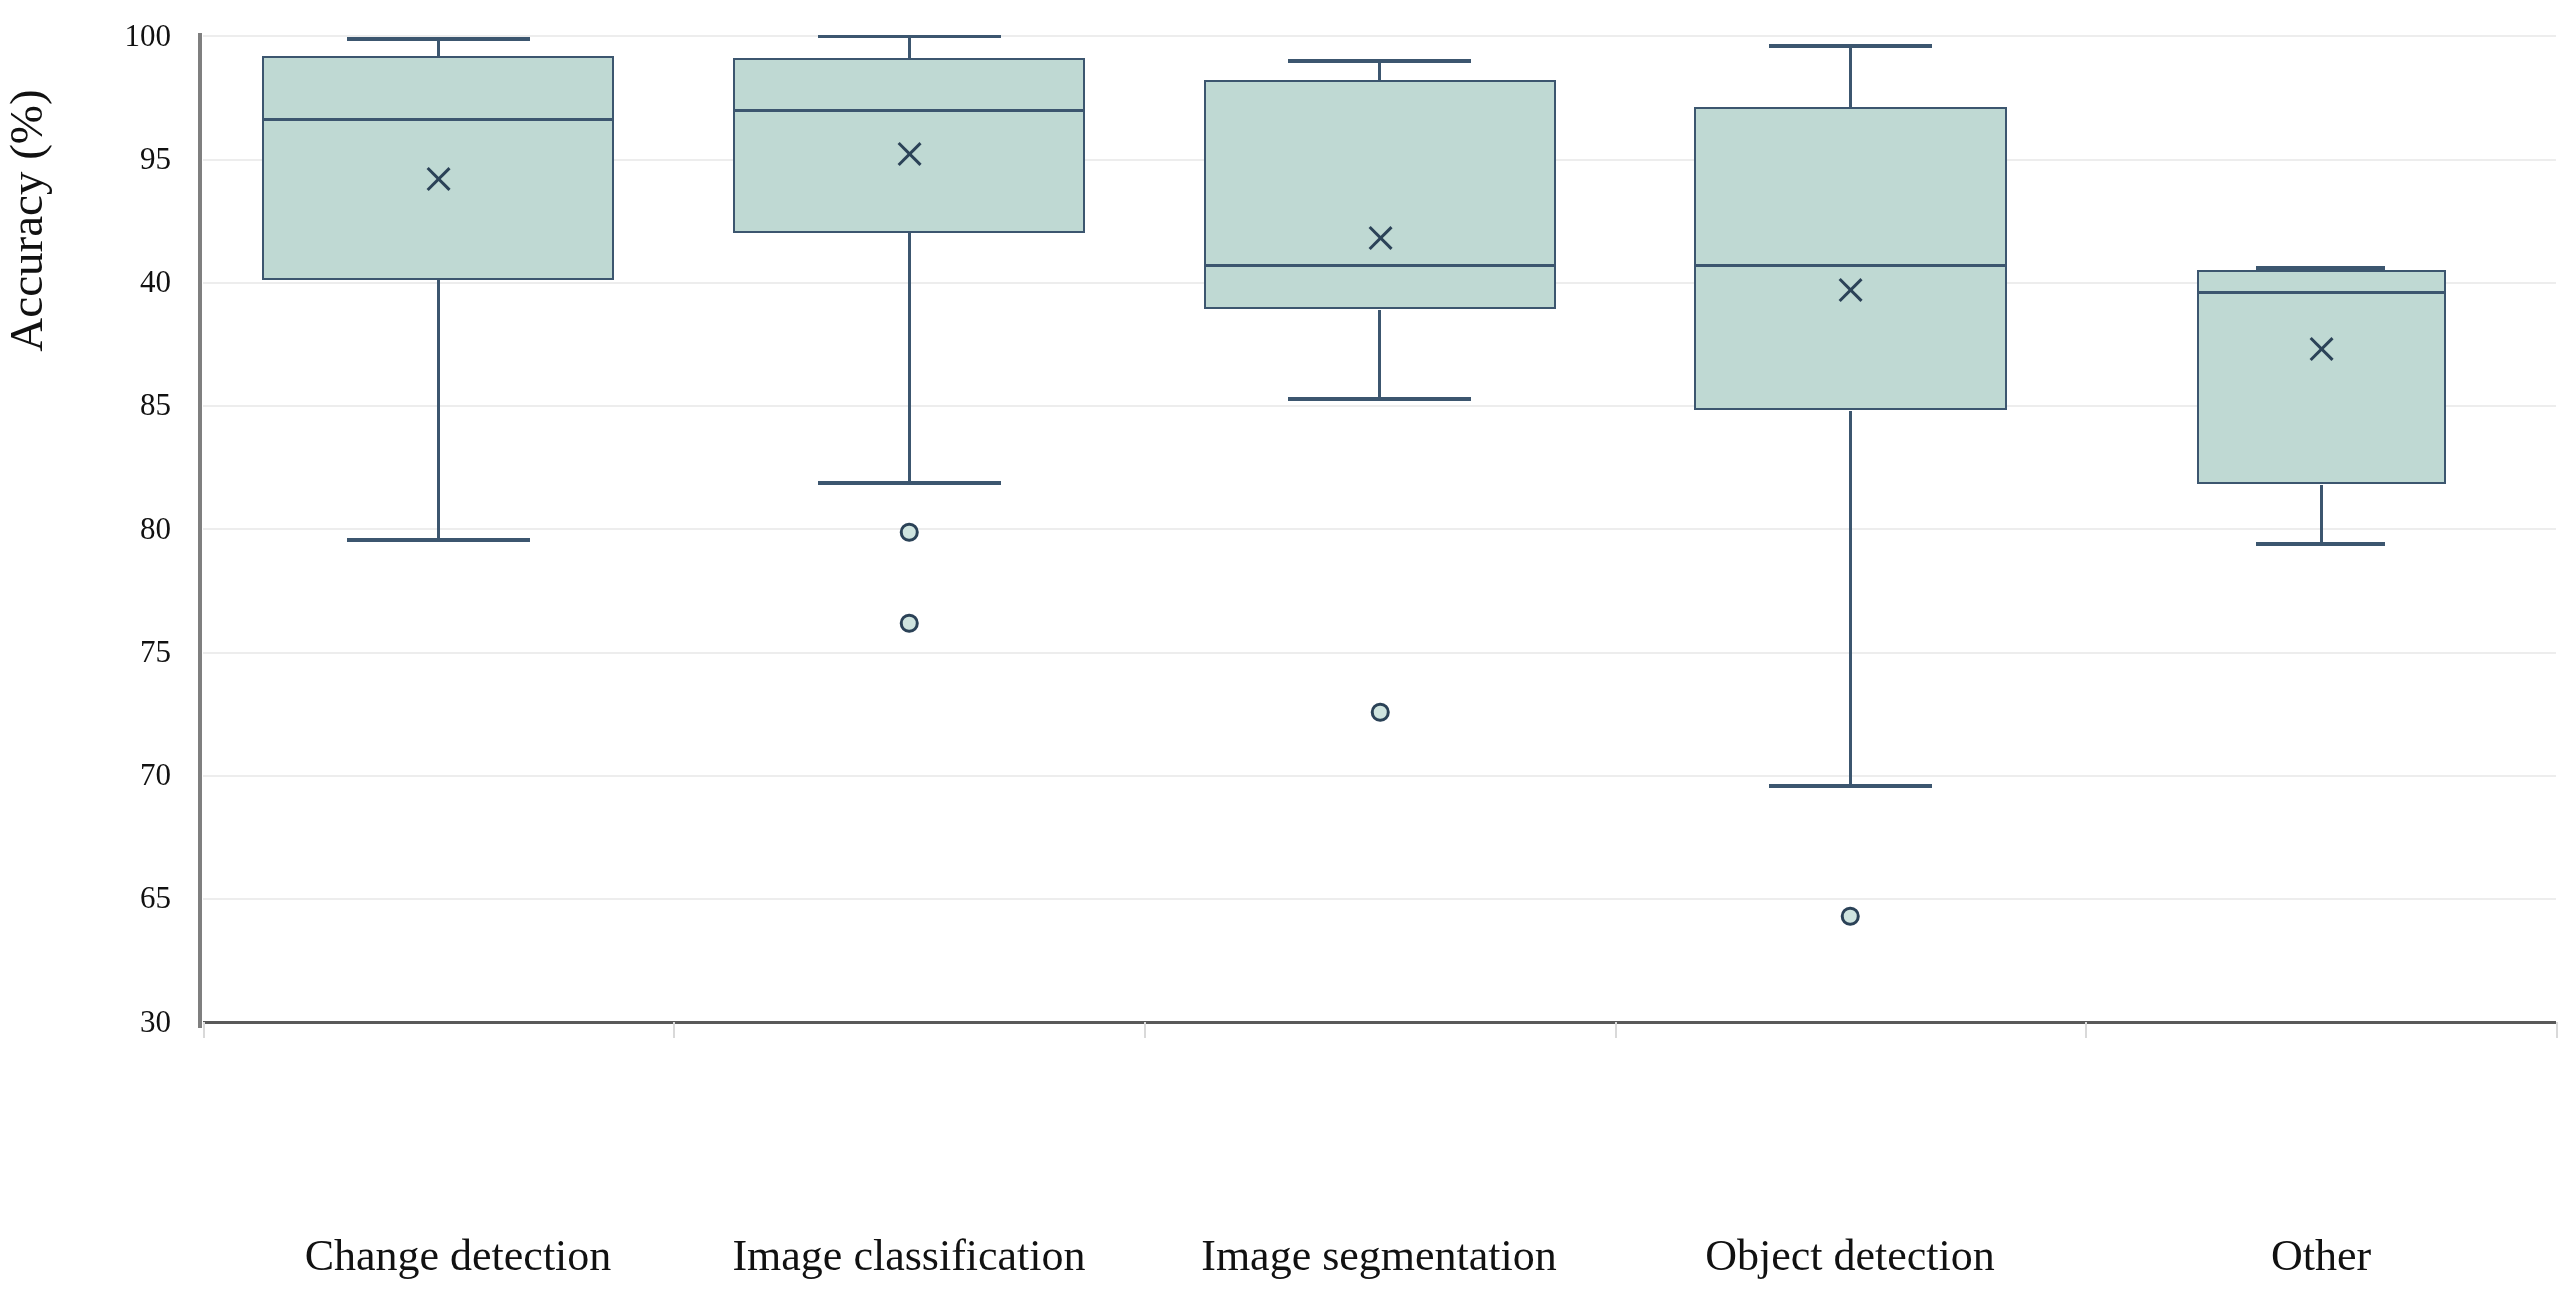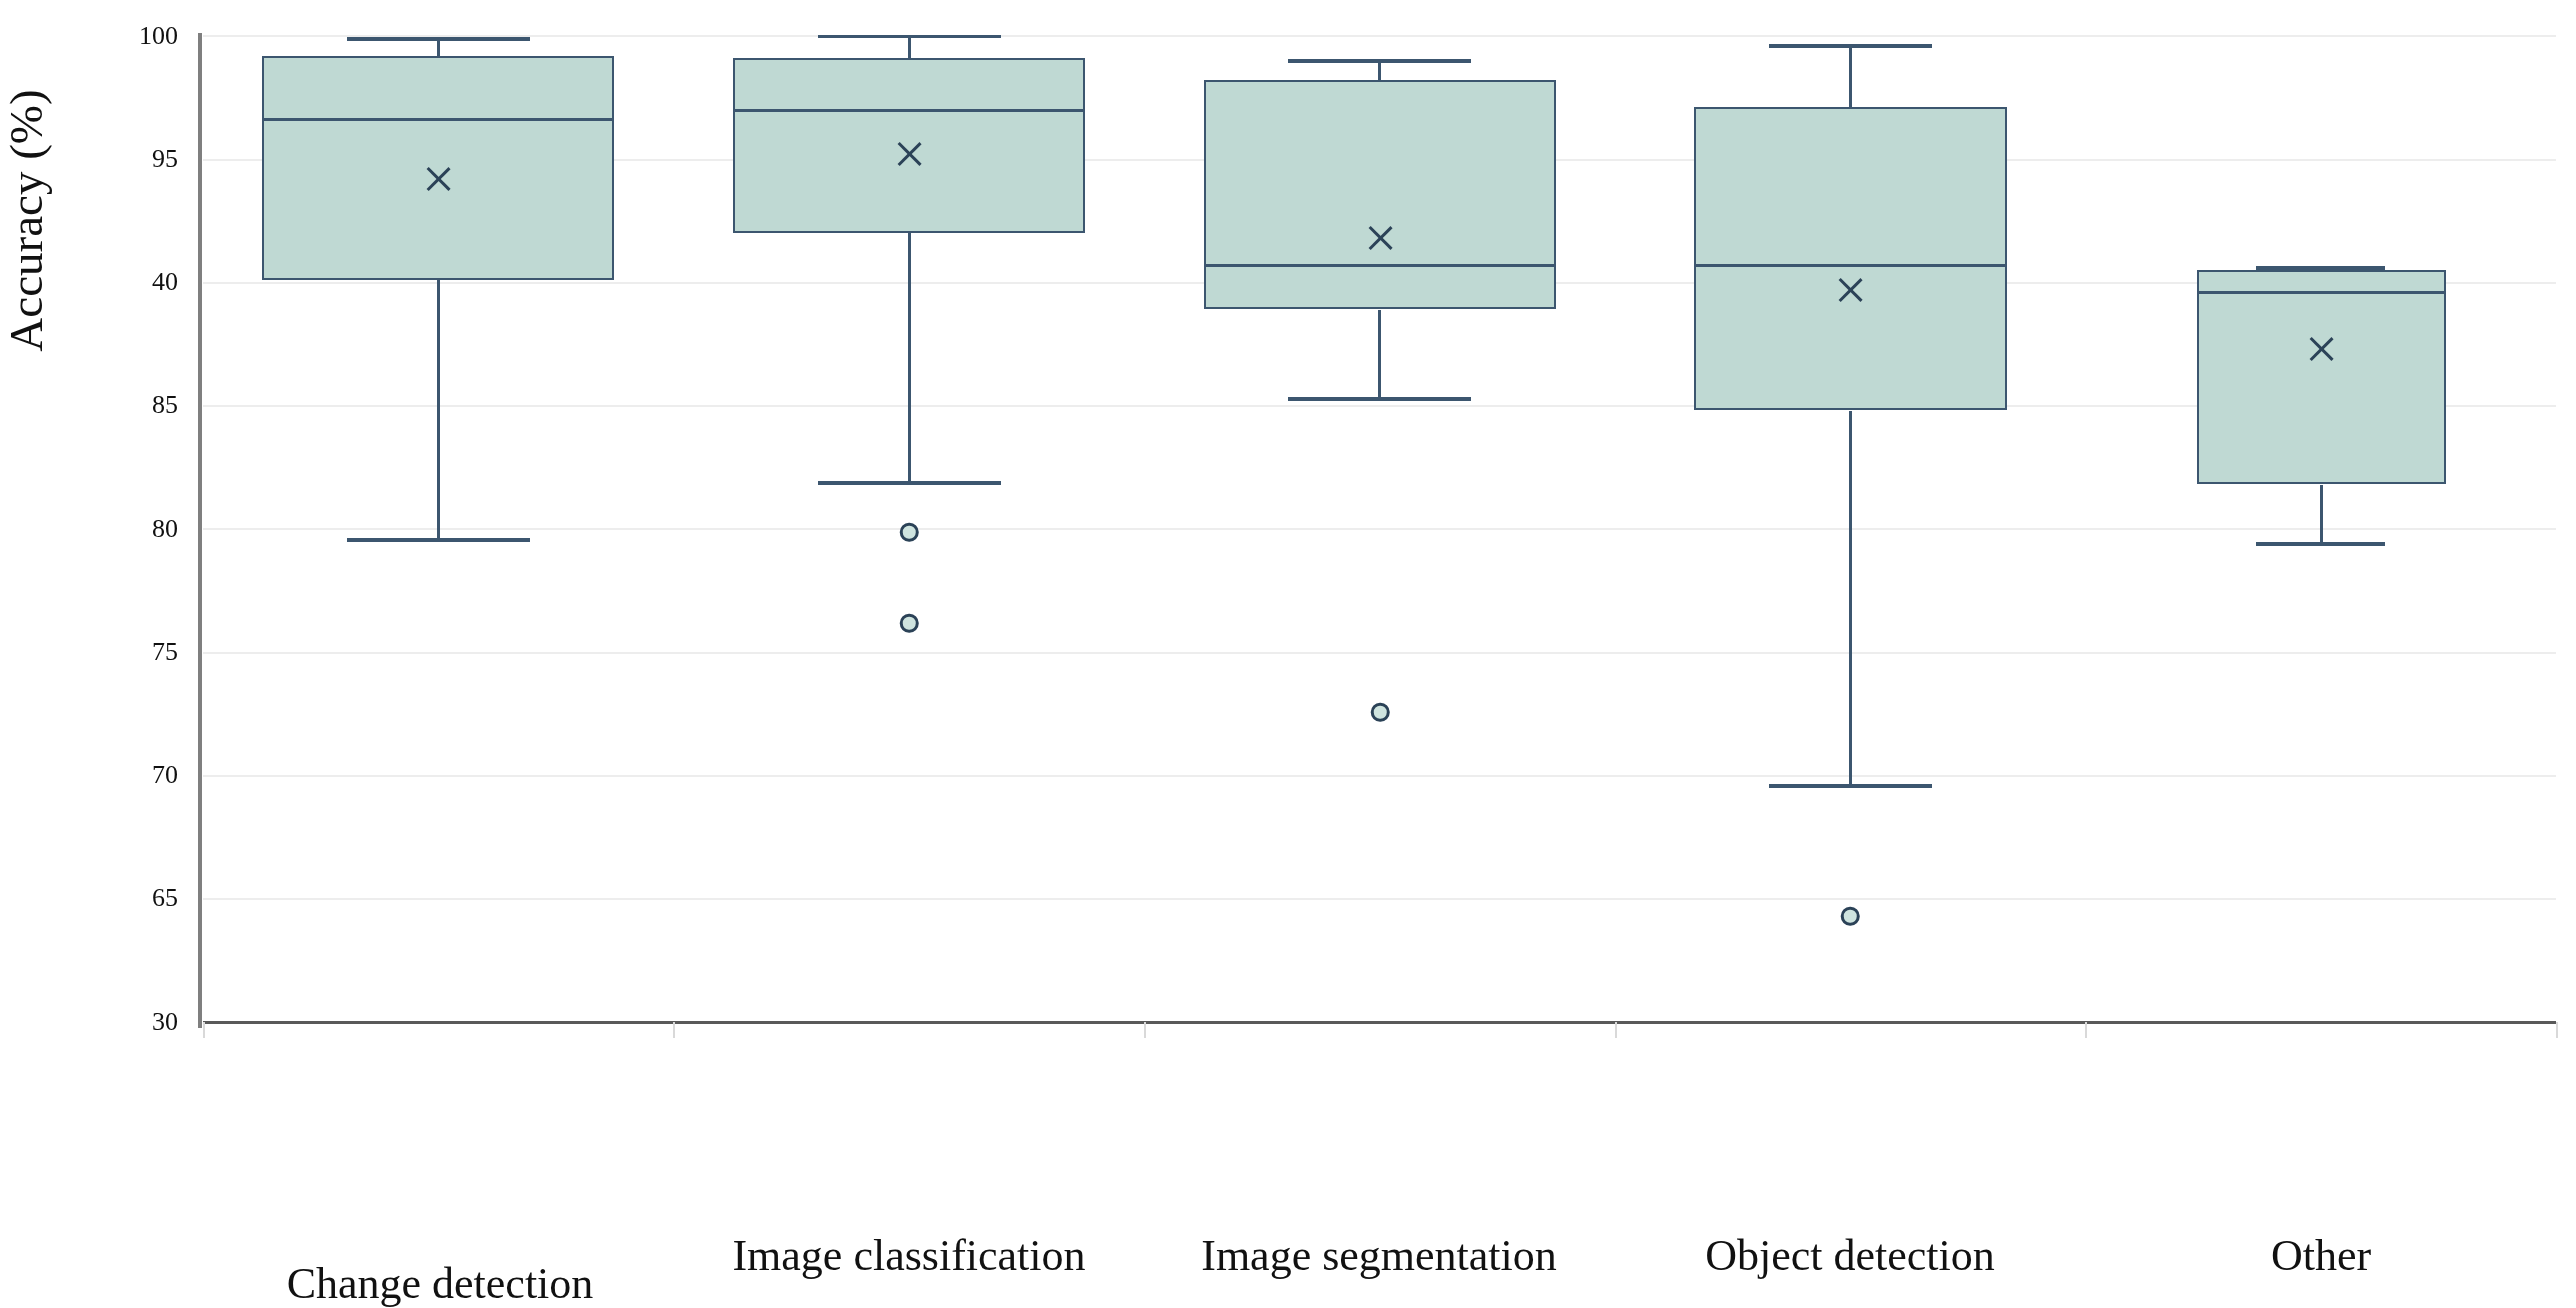--- a/index.html
+++ b/index.html
@@ -8,22 +8,22 @@
   #stage{position:relative;width:2576px;height:1308px;background:#ffffff;overflow:hidden;}
 
   
   #plot{position:absolute;left:203px;top:36px;width:2353px;height:986px;}
 
   .gridline{position:absolute;left:0;width:100%;height:2.1px;background:#ededed;}
   .gridline.base{background:#595959;height:2.8px;}
 
   .axis-y{position:absolute;left:198px;top:33px;width:4.3px;height:995px;background:#7f7f7f;}
 
-  .ytick-label{position:absolute;right:5px;transform:translateY(-50%);
-    font-family:"Liberation Serif", serif;font-size:26px;color:#111;text-align:right;
+  .ytick-label{position:absolute;right:12px;transform:translateY(-50%);
+    font-family:"Liberation Serif", serif;font-size:31px;color:#111;text-align:right;
     white-space:nowrap;letter-spacing:0px;}
   #ylabels{position:absolute;left:0;top:0;width:183px;height:1308px;}
 
   #ytitle{position:absolute;left:-1.4px;top:455px;width:469px;
     transform:rotate(-90deg);transform-origin:left top;
     font-family:"Liberation Serif", serif;font-size:47px;color:#111;
     text-align:center;white-space:nowrap;}
 
   
   .xtick{position:absolute;top:1022px;width:2.1px;height:15.6px;background:#d9d9d9;}
@@ -122,21 +122,21 @@
         <div class="cap" style="left: 2053px; width: 129px; top: 230px;"></div>
         <div class="whisker" style="left: 2117px; top: 449px; height: 59px;"></div>
         <div class="cap" style="left: 2053px; width: 129px; top: 506px;"></div>
         <div class="box" style="left: 1994px; width: 249px; top: 234px; height: 214px; background: rgb(191, 217, 211); border-color: rgb(60, 86, 111);"></div>
         <div class="median" style="left: 1994px; width: 249px; top: 255px; background: rgb(60, 86, 111);"></div>
         <div class="meanx" style="left: 2118px; top: 313px;"></div>
       </div>
     </div>
 
   <div id="xlabels">
-      <div class="xcat-label" style="left: 440px; margin-top: 28px;">Change detection</div>
+      <div class="xcat-label" style="left: 458px;">Change detection</div>
       <div class="xcat-label" style="left: 909px;">Image classification</div>
       <div class="xcat-label" style="left: 1379px;">Image segmentation</div>
       <div class="xcat-label" style="left: 1850px;">Object detection</div>
       <div class="xcat-label" style="left: 2321px;">Other</div>
       <div class="xtick" style="left: 203px;"></div>
       <div class="xtick" style="left: 673px;"></div>
       <div class="xtick" style="left: 1144px;"></div>
       <div class="xtick" style="left: 1615px;"></div>
       <div class="xtick" style="left: 2085px;"></div>
       <div class="xtick" style="left: 2556px;"></div>

